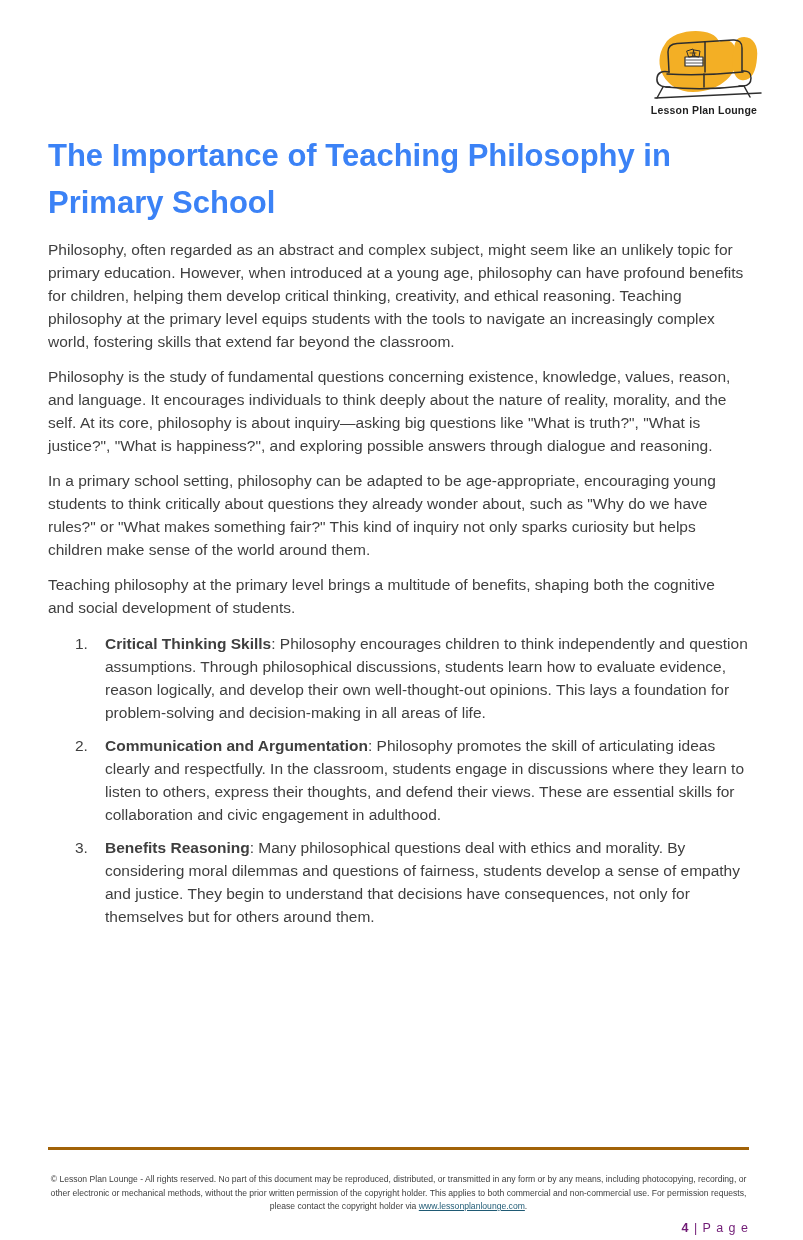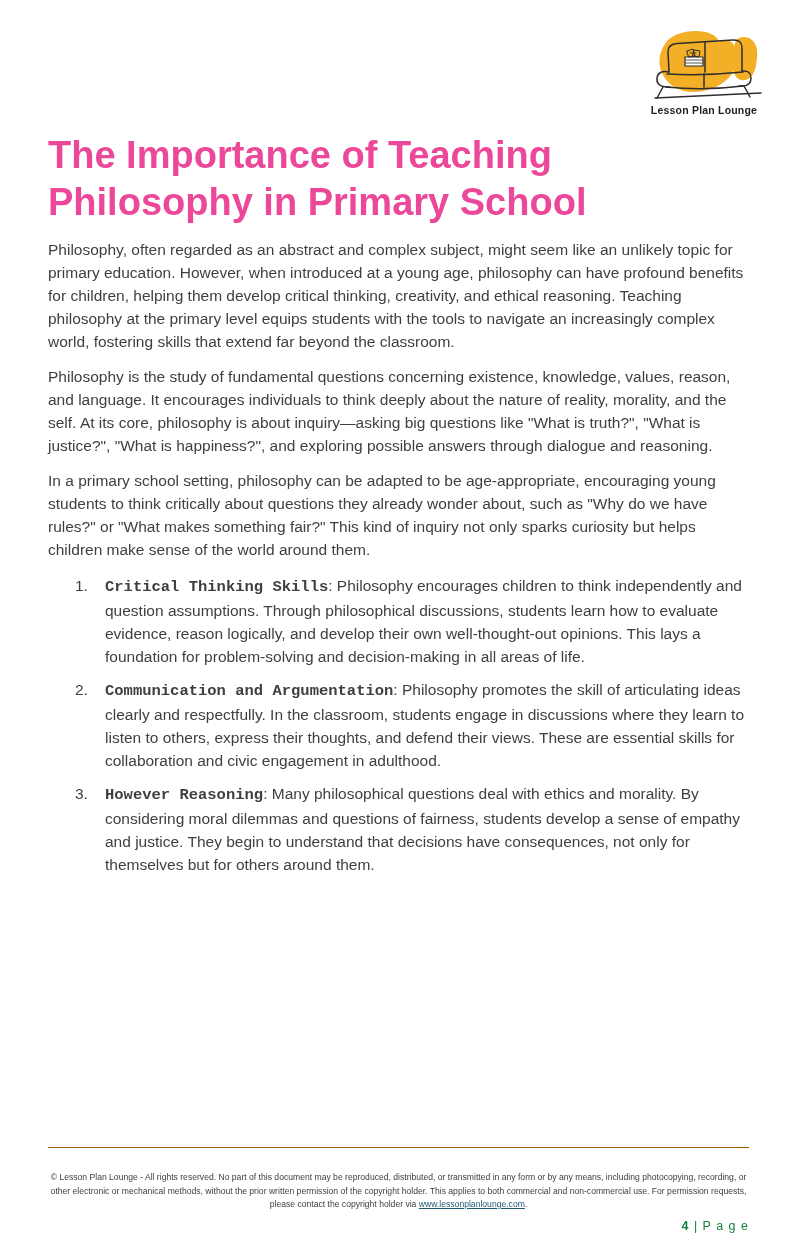--- a/index.html
+++ b/index.html
@@ -15,48 +15,48 @@
     position:absolute;top:24px;right:30px;width:126px;
     text-align:center;
   }
   .logo .brand{
     font-size:10.5px;font-weight:bold;color:#1f1f1f;margin-top:2px;
     letter-spacing:.2px;white-space:nowrap;
   }
   .content{padding:132px 48px 0 48px;}
   .doc-title{
     margin:0;
-    font-size:38px;line-height:47px;font-weight:bold;
-    color:#ec4899;
+    font-size:31px;line-height:47px;font-weight:bold;
+    color:#3b82f6;
   }
   p.body{
     margin:12px 4px 0 0;
     font-size:15.5px;line-height:23px;color:#3f3f3f;
   }
   h2.sec{
     margin:47px 0 0 0;
     font-size:16.5px;line-height:20px;font-weight:bold;color:#f0b132;
   }
   h2.sec + p.body{margin-top:14px;}
   .olist{margin:13px 0 0 0;}
   .li{display:flex;margin-top:10px;font-size:15.5px;line-height:23px;}
   .li .num{flex:0 0 30px;margin-left:27px;}
   .li .li-text{flex:1;}
-  .li .term{font-weight:bold;font-family:Liberation Mono, monospace;}
+  .li .term{font-weight:bold;}
   .footer{
     position:absolute;left:48px;right:48px;top:1147px;
-    border-top:1px solid #a16207;
+    border-top:3px solid #a16207;
     padding-top:23px;
   }
   .copyright{
     font-size:8.6px;line-height:13.5px;color:#404040;text-align:center;
   }
   .copyright a{color:#1f5a74;text-decoration:underline;}
   .pageline{
-    margin-top:7px;text-align:right;font-size:12.5px;color:#15803d;
+    margin-top:7px;text-align:right;font-size:12.5px;color:#701a75;
     letter-spacing:1px;
   }
   .pageline .pnum{font-weight:bold;}
   svg{display:block;margin:0 auto;}
 </style>
 </head>
 <body>
 
 <div class="page">
 
@@ -89,33 +89,34 @@
   </div>
 
   <div class="content">
     <h1 class="doc-title">The Importance of Teaching Philosophy in Primary School</h1>
 
     <p class="body">Philosophy, often regarded as an abstract and complex subject, might seem like an unlikely topic for primary education. However, when introduced at a young age, philosophy can have profound benefits for children, helping them develop critical thinking, creativity, and ethical reasoning. Teaching philosophy at the primary level equips students with the tools to navigate an increasingly complex world, fostering skills that extend far beyond the classroom.</p>
 
     <p class="body">Philosophy is the study of fundamental questions concerning existence, knowledge, values, reason, and language. It encourages individuals to think deeply about the nature of reality, morality, and the self. At its core, philosophy is about inquiry—asking big questions like "What is truth?", "What is justice?", "What is happiness?", and exploring possible answers through dialogue and reasoning.</p>
     <p class="body">In a primary school setting, philosophy can be adapted to be age-appropriate, encouraging young students to think critically about questions they already wonder about, such as "Why do we have rules?" or "What makes something fair?" This kind of inquiry not only sparks curiosity but helps children make sense of the world around them.</p>
 
+    <p class="body">Teaching philosophy at the primary level brings a multitude of benefits, shaping both the cognitive and social development of students.</p>
 
     <div class="olist">
       <div class="li">
         <span class="num">1.</span>
         <span class="li-text"><span class="term">Critical Thinking Skills</span><span>: Philosophy encourages children to think independently and question assumptions. Through philosophical discussions, students learn how to evaluate evidence, reason logically, and develop their own well-thought-out opinions. This lays a foundation for problem-solving and decision-making in all areas of life.</span></span>
       </div>
       <div class="li">
         <span class="num">2.</span>
         <span class="li-text"><span class="term">Communication and Argumentation</span><span>: Philosophy promotes the skill of articulating ideas clearly and respectfully. In the classroom, students engage in discussions where they learn to listen to others, express their thoughts, and defend their views. These are essential skills for collaboration and civic engagement in adulthood.</span></span>
       </div>
       <div class="li">
         <span class="num">3.</span>
-        <span class="li-text"><span class="term">However Reasoning</span><span>: Many philosophical questions deal with ethics and morality. By considering moral dilemmas and questions of fairness, students develop a sense of empathy and justice. They begin to understand that decisions have consequences, not only for themselves but for others around them.</span></span>
+        <span class="li-text"><span class="term">Benefits Reasoning</span><span>: Many philosophical questions deal with ethics and morality. By considering moral dilemmas and questions of fairness, students develop a sense of empathy and justice. They begin to understand that decisions have consequences, not only for themselves but for others around them.</span></span>
       </div>
     </div>
   </div>
 
   <div class="footer">
     <div class="copyright">
       <span>© Lesson Plan Lounge - All rights reserved. No part of this document may be reproduced, distributed, or transmitted in any form or by any means, including photocopying, recording, or other electronic or mechanical methods, without the prior written permission of the copyright holder. This applies to both commercial and non-commercial use. For permission requests, please contact the copyright holder via </span><a href="#">www.lessonplanlounge.com</a><span>.</span>
     </div>
     <div class="pageline">
       <span class="pnum">4</span><span> | </span><span>P a g e</span>

